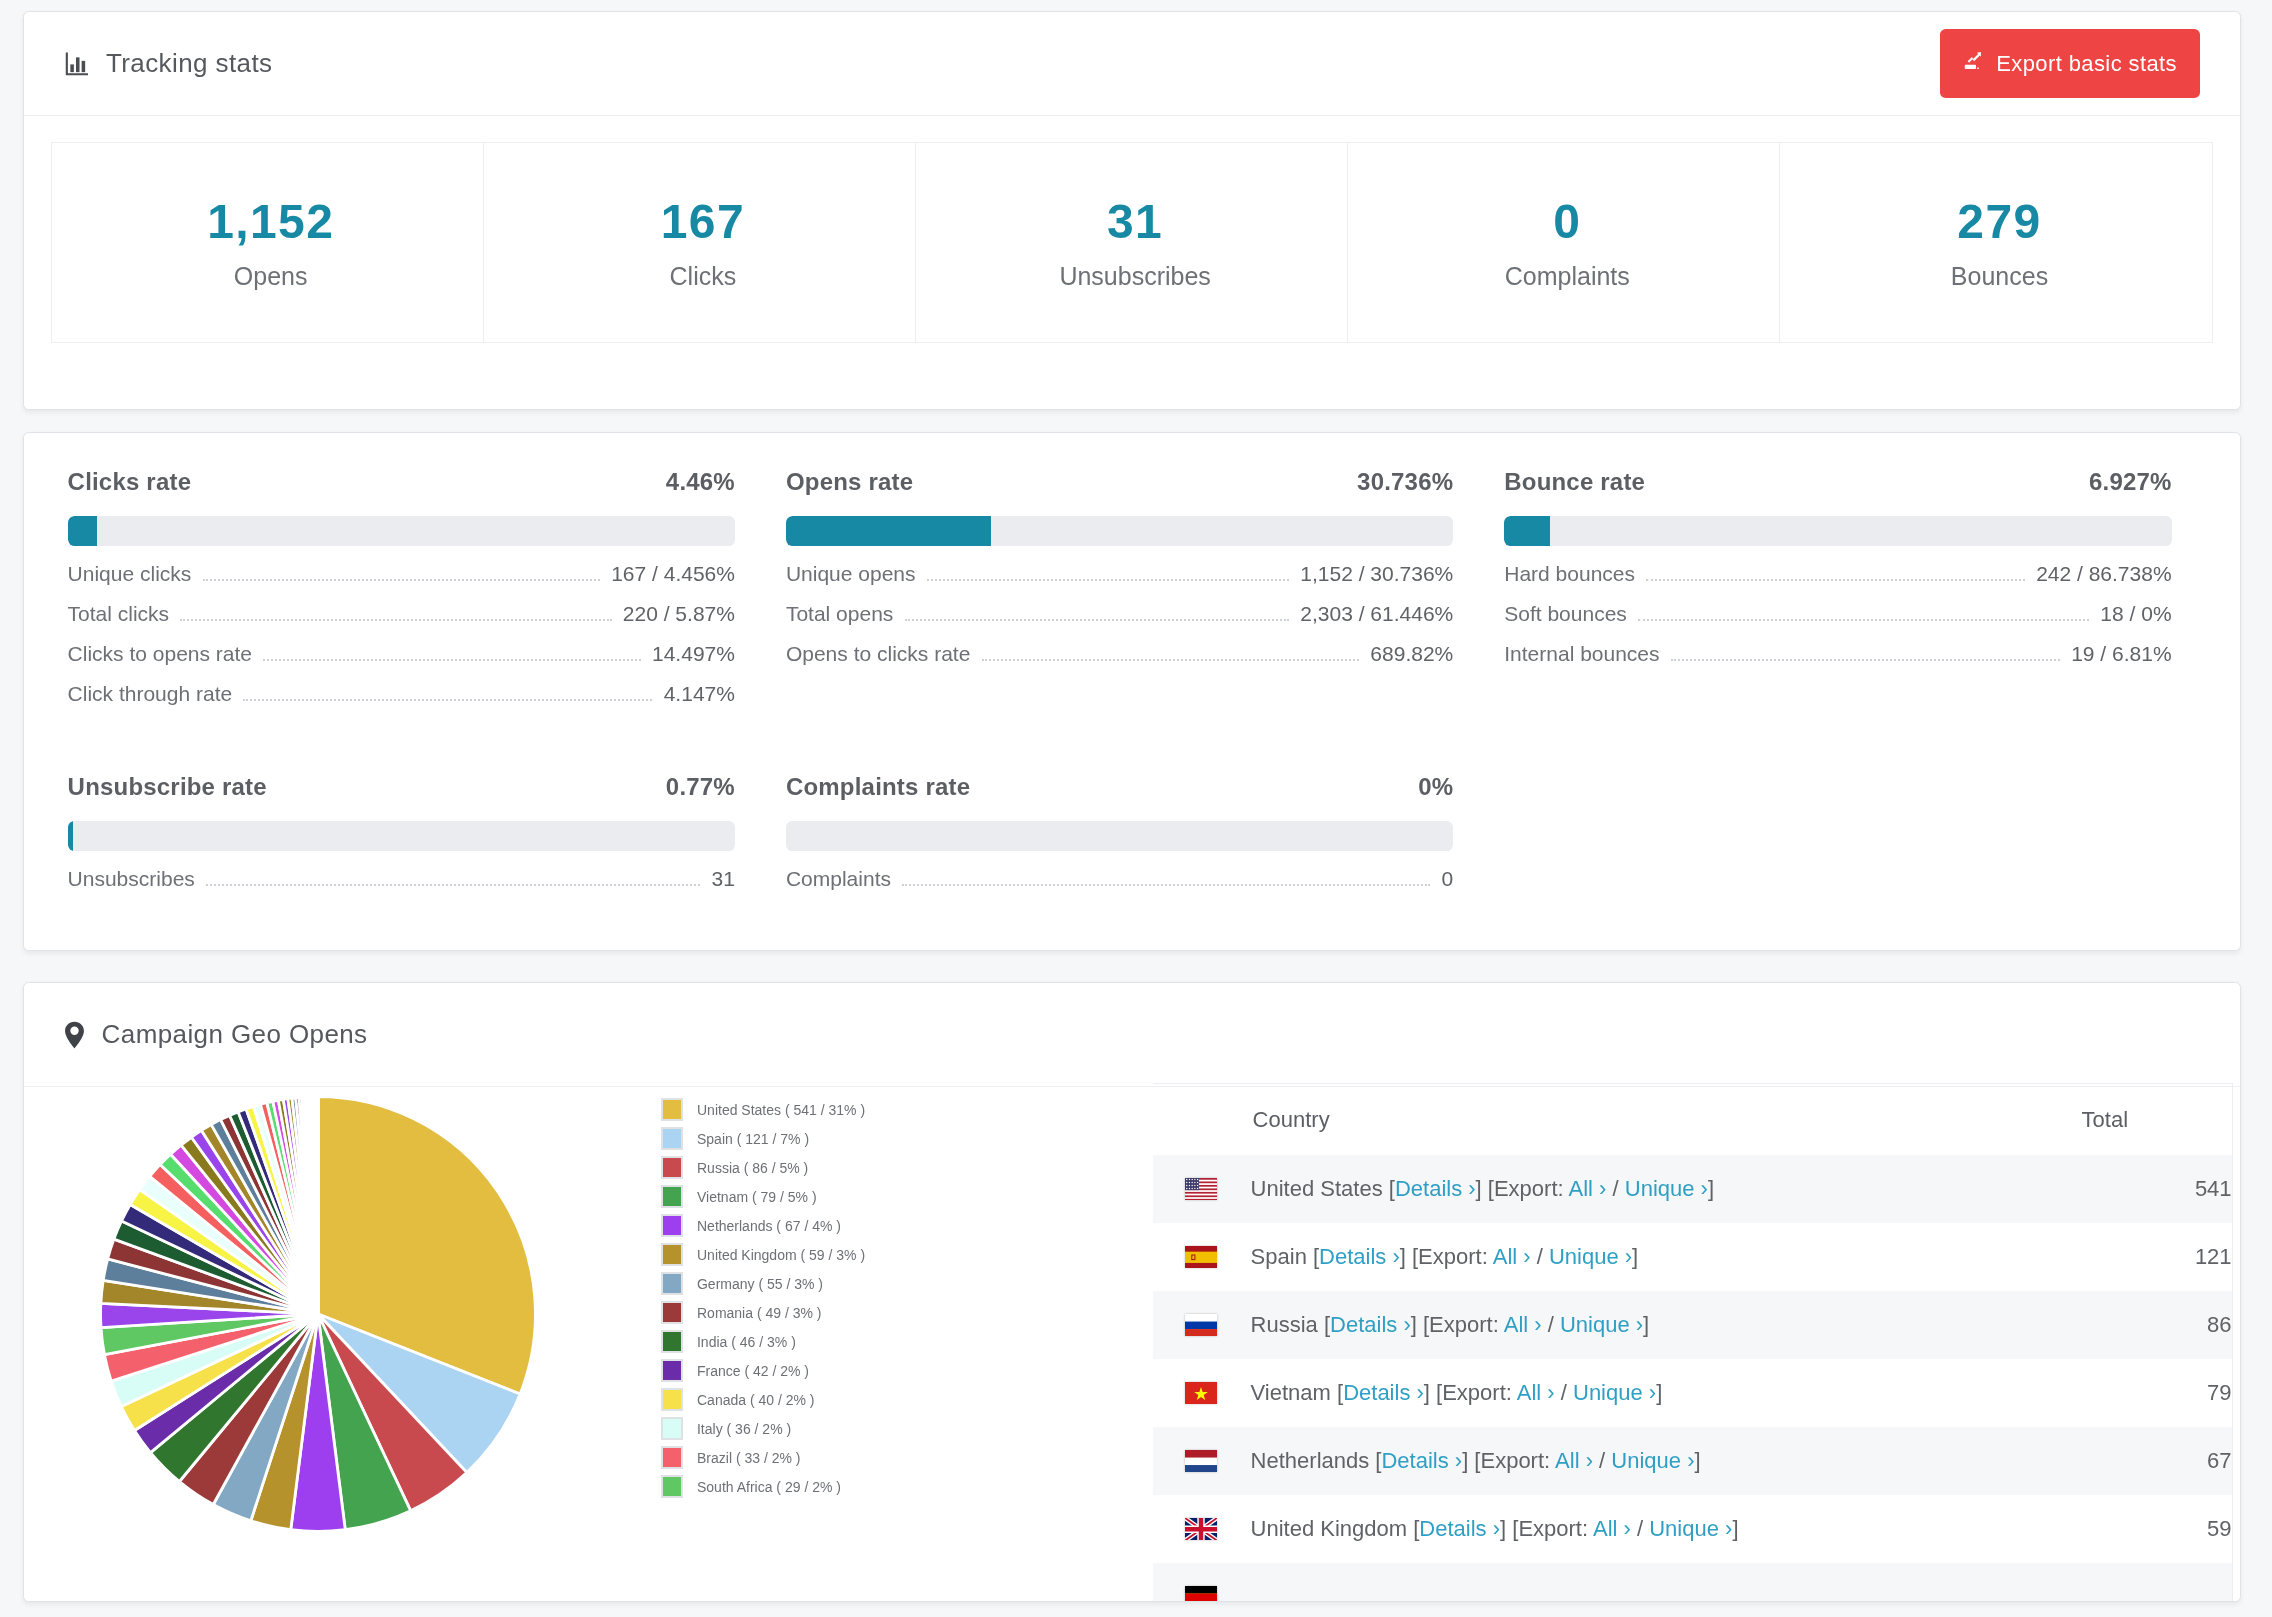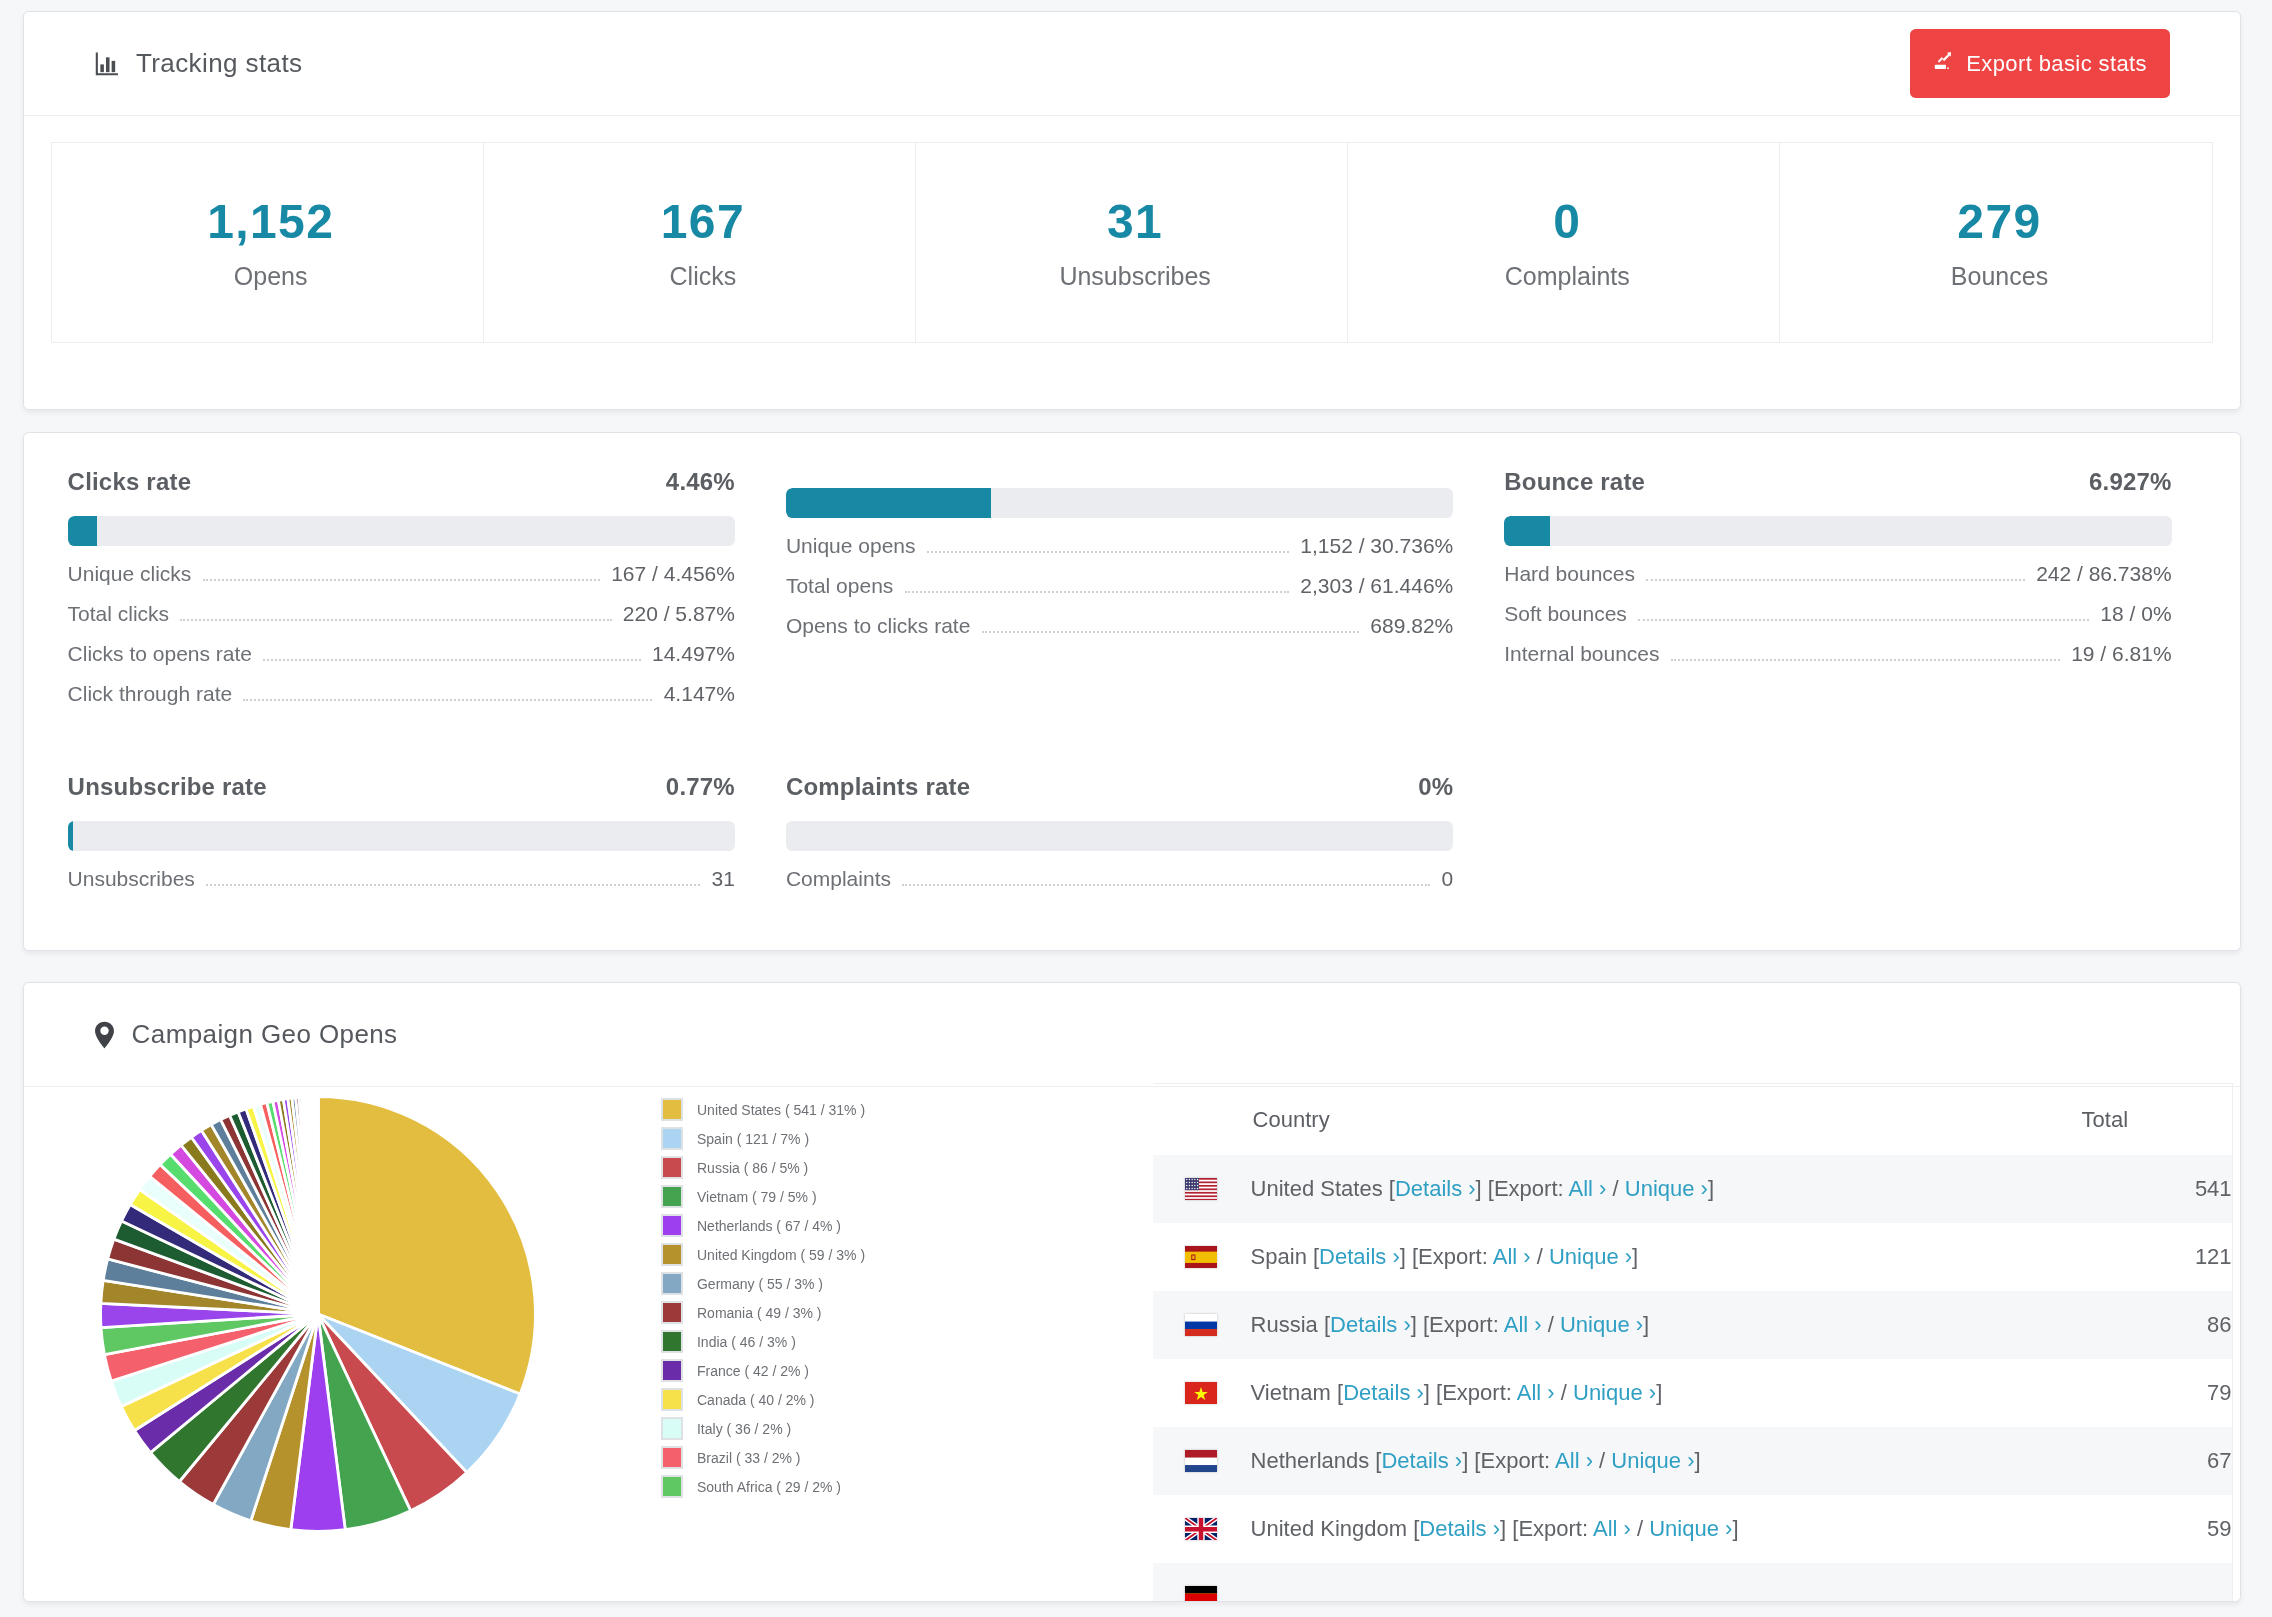--- a/index.html
+++ b/index.html
@@ -13,21 +13,21 @@
     position:absolute;left:22.6px;width:2218px;background:#fff;
     border:0.7px solid #dfe3e8;border-radius:5.6px;
     box-shadow:0 2.1px 4.2px rgba(40,50,70,.07);
     box-sizing:border-box;
   }
   #card-tracking{top:11.3px;height:399px}
   #card-rates{top:432px;height:519px}
   #card-geo{top:982px;height:620px;overflow:hidden}
 
   .card-header{
-    display:flex;align-items:center;height:103px;padding:0 70px;
+    display:flex;align-items:center;height:103px;padding:0 40px;
     border-bottom:1.4px solid #eceef1;
   }
   .card-title{
     display:flex;align-items:center;gap:17px;
     font-size:26px;color:#55585d;letter-spacing:0.4px;
   }
   .card-title svg{display:block}
 
   .btn-export{
     margin-left:auto;display:flex;align-items:center;gap:12.7px;
@@ -176,20 +176,24 @@
     <div class="rate-row">
       <span class="rate-row-label">Click through rate</span>
       <span class="leader"></span>
       <span class="rate-row-value">4.147%</span>
     </div>
   </div>
     </div>
   </div>
     <div class="rate-block">
     <div>
+      <div class="rate-title-row">
+        <span class="rate-title">Opens rate</span>
+        <span class="rate-value">30.736%</span>
+      </div>
       <div class="bar">
         <div class="bar-fill" style="width: 30.736%;"></div>
       </div>
       <div class="rate-rows">
     <div class="rate-row">
       <span class="rate-row-label">Unique opens</span>
       <span class="leader"></span>
       <span class="rate-row-value">1,152 / 30.736%</span>
     </div>
 

